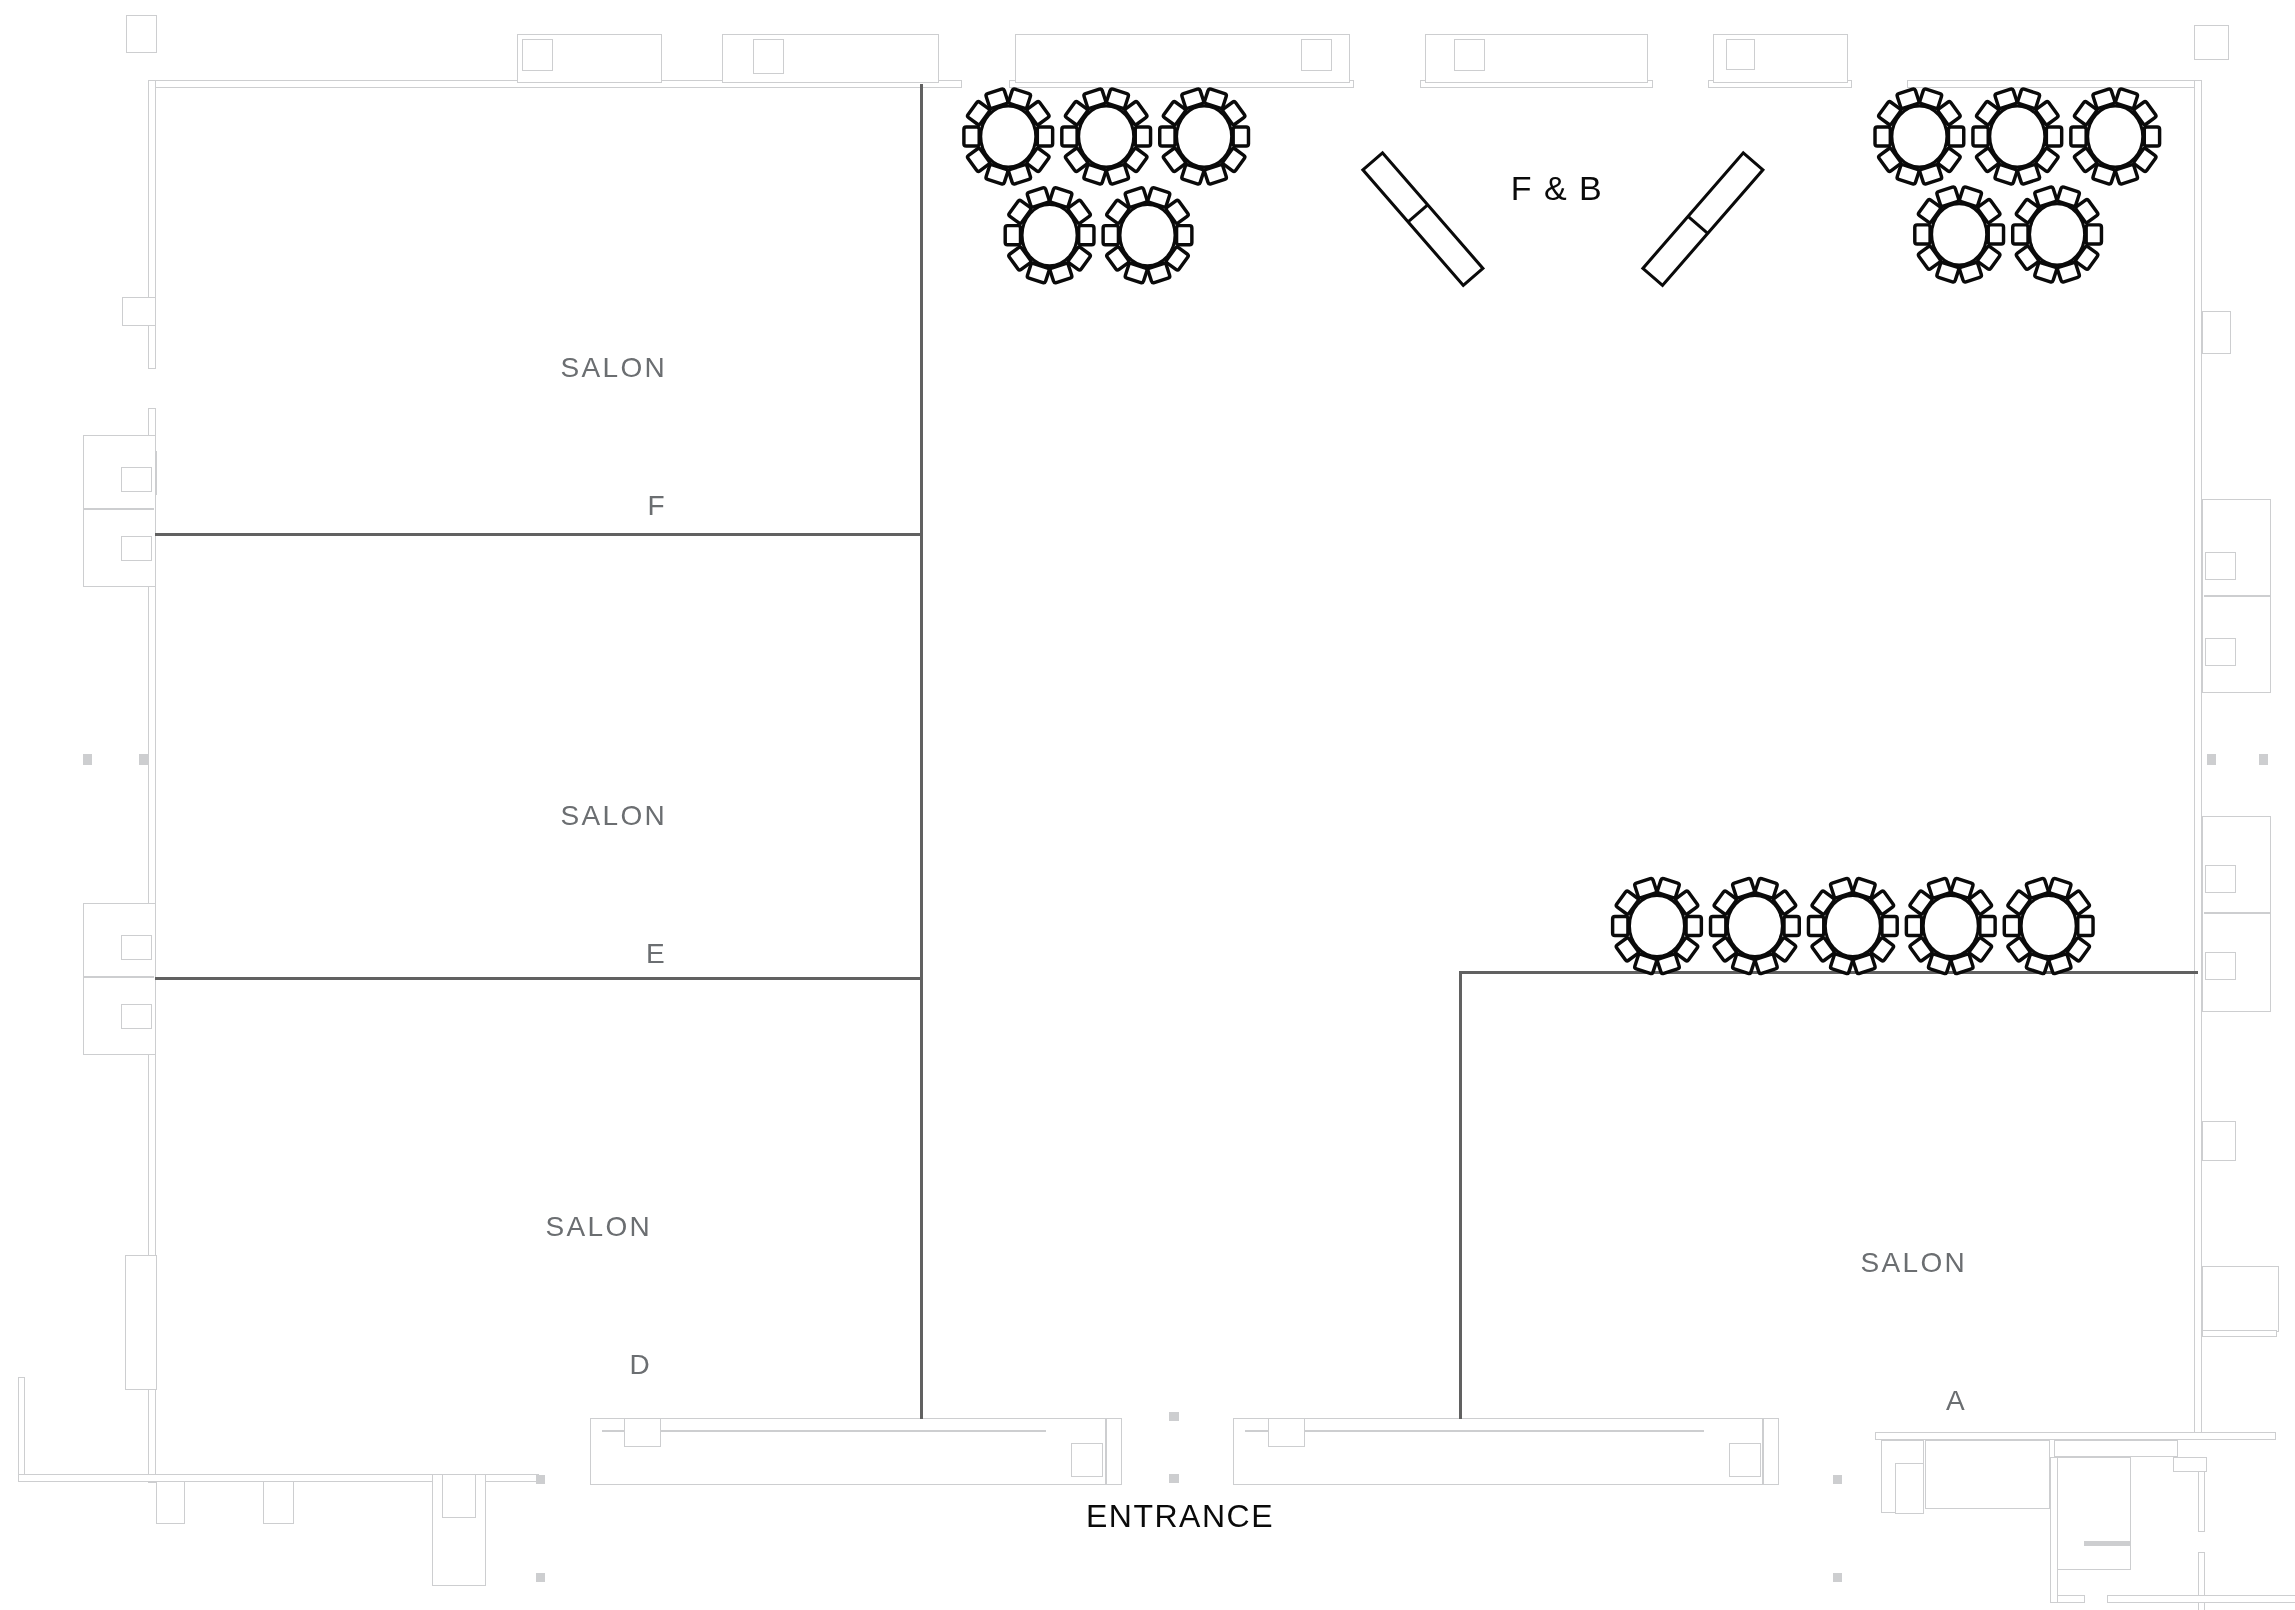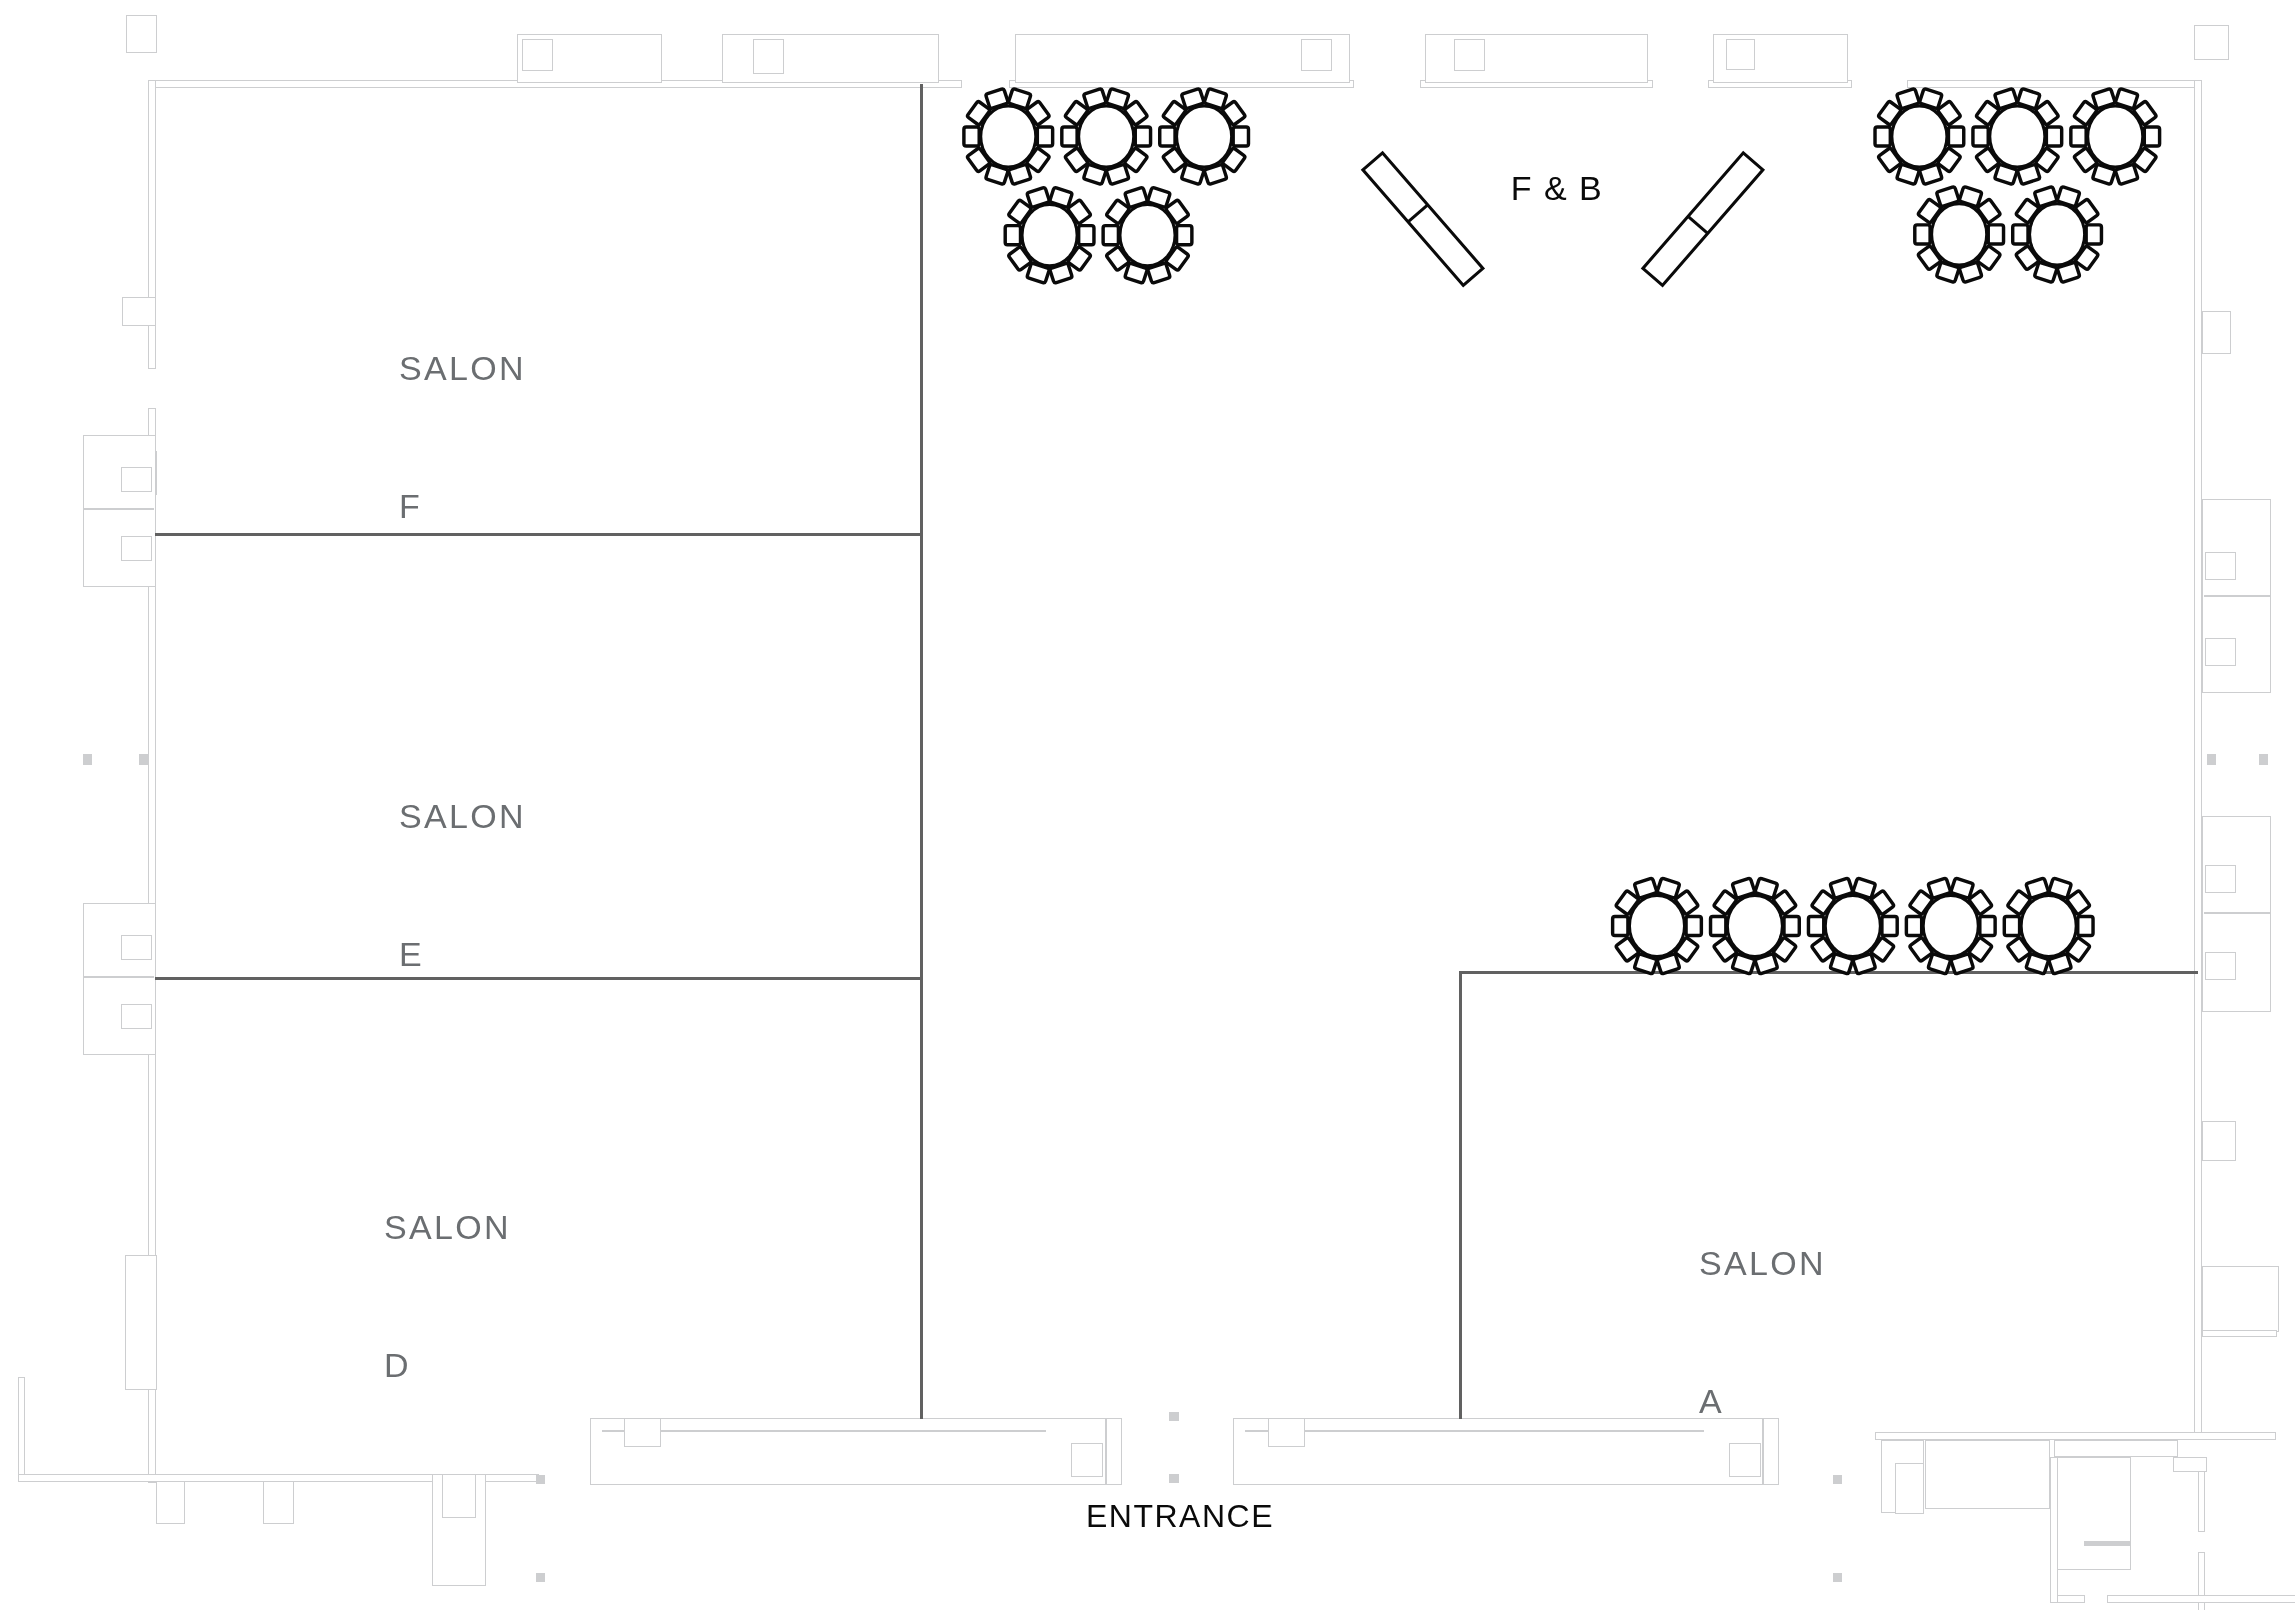--- a/index.html
+++ b/index.html
@@ -8,22 +8,22 @@
     font-family:"Liberation Sans", sans-serif;
   }
   
   .band{position:absolute;box-sizing:border-box;border:1.9px solid #cdced0;background:#fff;z-index:2;}
   
   .lf{position:absolute;background:#cdced0;z-index:2;}
   
   .dk{position:absolute;background:#616161;z-index:3;}
   
   .roomlabel{
-    position:absolute;z-index:6;text-align:left;color:#6b6e71;
-    font-size:34px;line-height:46px;letter-spacing:2.3px;white-space:pre;
+    position:absolute;z-index:6;text-align:right;color:#6b6e71;
+    font-size:28px;line-height:46px;letter-spacing:2.3px;white-space:pre;
   }
   .blacklabel{
     position:absolute;z-index:6;text-align:center;color:#0a0a0a;
     letter-spacing:1.5px;white-space:pre;
   }
   #furniture{position:absolute;left:0;top:0;z-index:4;}
 </style>
 </head>
 <body>
 

